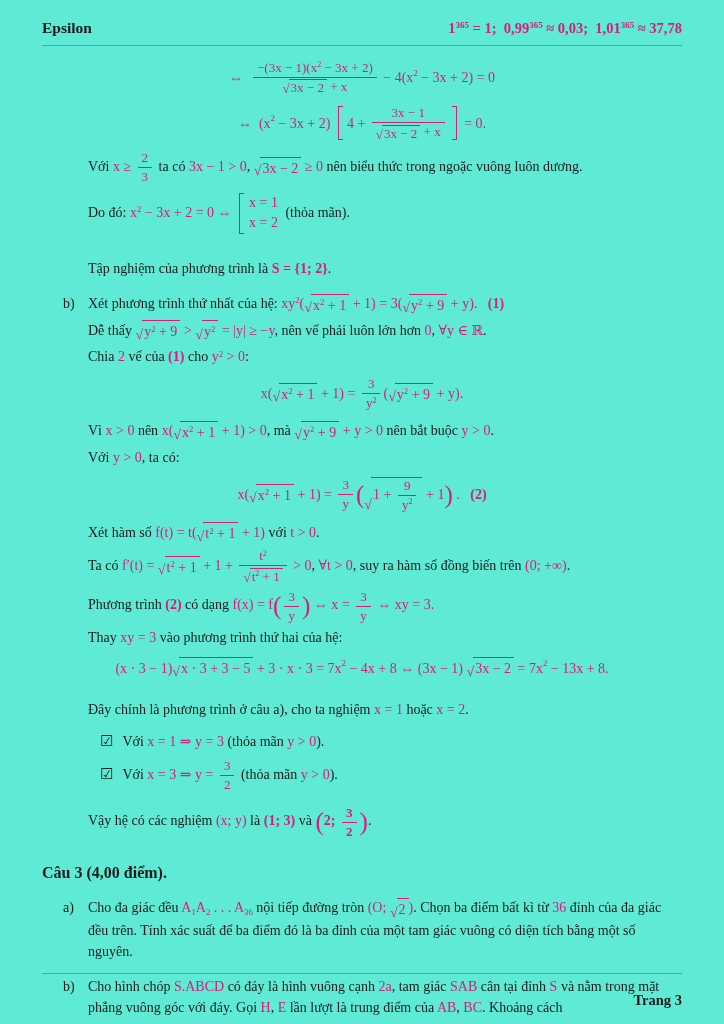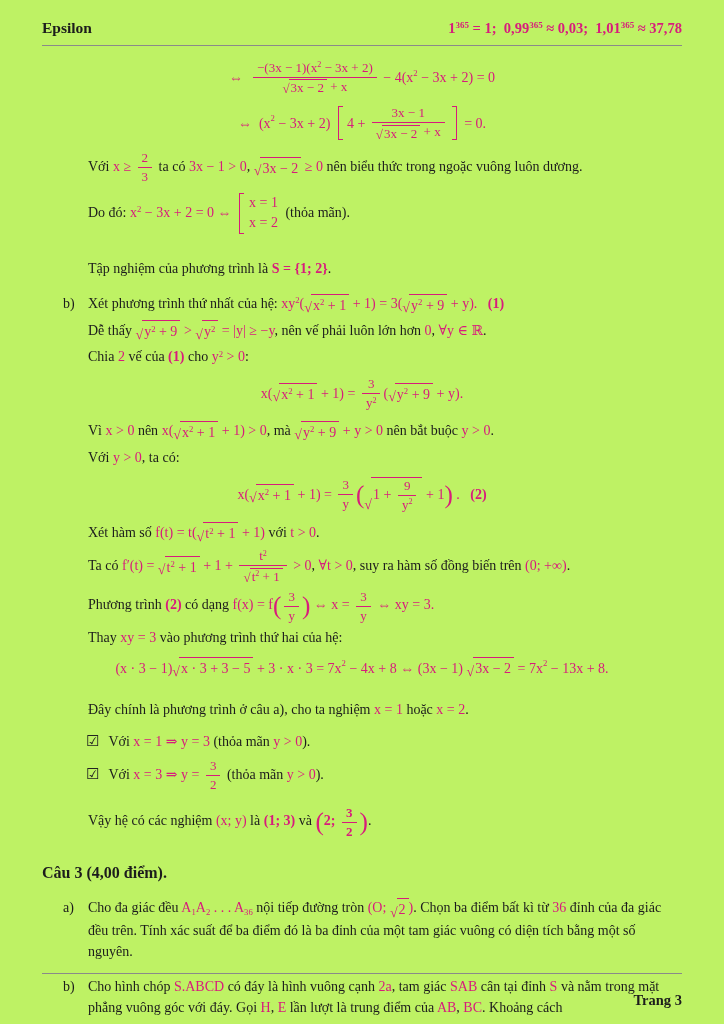--- a/index.html
+++ b/index.html
@@ -1,20 +1,20 @@
 <!DOCTYPE html>
 <html style="--mag: #d81b7c;"><head>
 <meta charset="utf-8">
 <style>
   :root{ --mag:#d81b7c; --text:#1c1c1c; --rule:#8a8a8a; }
   *{box-sizing:border-box;}
   html,body{margin:0;padding:0;background:#e8e8e8;}
   .page{
     width:724px;height:1024px;margin:0 auto;position:relative;overflow:hidden;
-    background:#bef264;color:var(--text);
+    background:#5eead4;color:var(--text);
     font-family:"Liberation Serif","DejaVu Serif",serif;
     font-size:14px;line-height:1.5;
     padding:16px 42px 0 42px;
   }
   
   .hdr{display:flex;justify-content:space-between;align-items:baseline;
        border-bottom:1px solid var(--rule);padding-bottom:5px;}
   .hdr-left{font-weight:bold;font-size:15.5px;}
   .hdr-right{color:var(--mag);font-weight:bold;font-size:14.5px;}
   
@@ -23,21 +23,21 @@
        text-align:right;font-weight:bold;font-size:14.5px;}
   
   #content{margin-top:14px;}
   .ln{margin:4px 0;}
   .eq{display:flex;justify-content:center;align-items:center;margin:9px 0;}
   .eq .lbody{display:inline-flex;align-items:center;}
   .eq .lbody span{white-space:pre;}
   .p{margin:4px 0 4px 46px;}
   .item{position:relative;padding-left:46px;margin:11px 0 4px 0;}
   .item .lbl{position:absolute;left:21px;top:0;}
-  .check{margin:5px 0 5px 44px;}
+  .check{margin:5px 0 5px 58px;}
   .chk{margin-right:9px;font-size:15px;color:#222;}
   .h{font-weight:bold;font-size:16px;margin:20px 0 8px 0;}
   
   .m{color:var(--mag);}
   .mb{color:var(--mag);font-weight:bold;}
   
   .sup{font-size:0.62em;position:relative;top:-0.55em;}
   .sub{font-size:0.62em;position:relative;top:0.28em;}
   
   .frac{display:inline-flex;flex-direction:column;vertical-align:middle;

